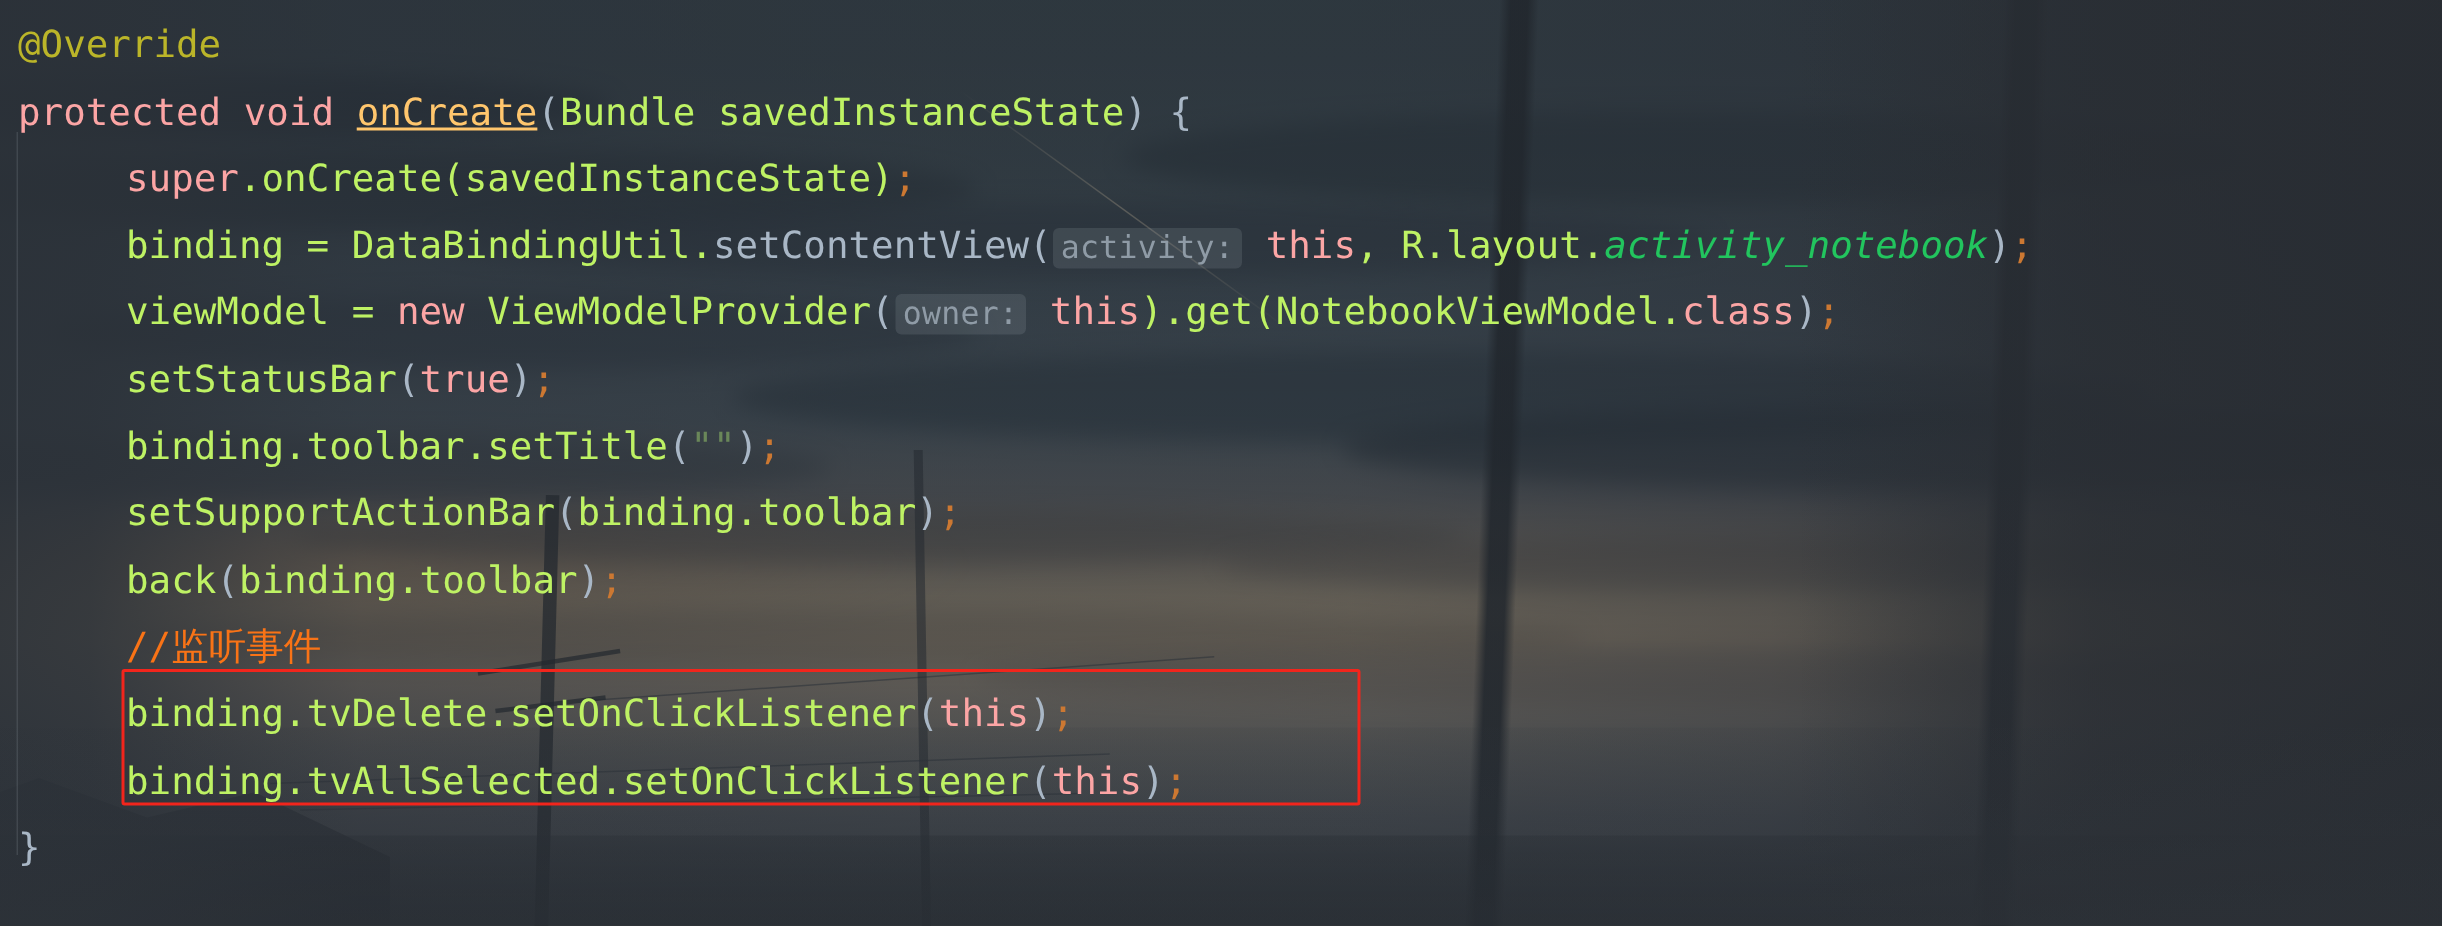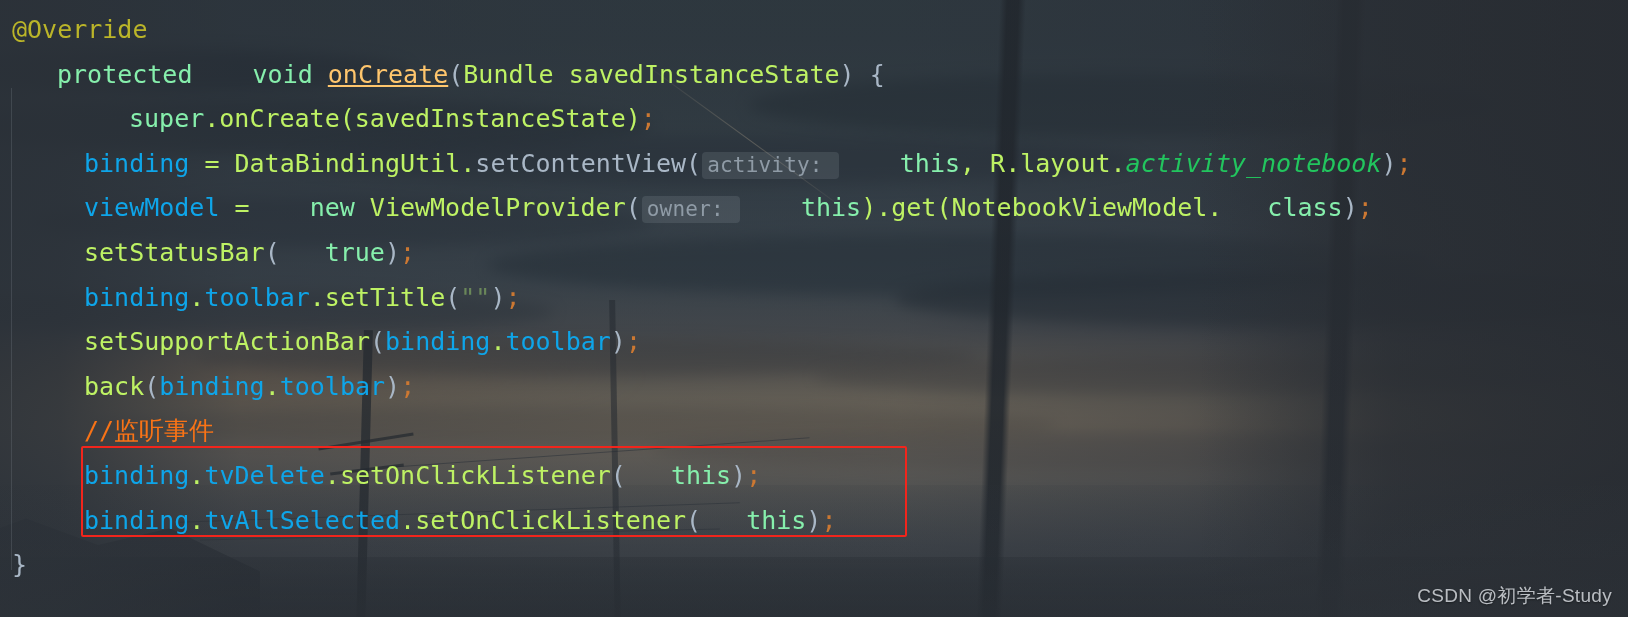--- a/index.html
+++ b/index.html
@@ -181,38 +181,38 @@
     position: absolute;
     left: 11px;
     top: 88px;
     width: 1px;
     height: 482px;
     background: rgba(140,150,160,.22);
   }
 
   
   .t-anno   { color: #bbb529; }
-  .t-kw     { color: #86efac; margin-left: 45px; }
+  .t-kw     { color: #fca5a5; }
   .t-method { color: #ffc66d; text-decoration: underline; }
   .t-ident  { color: #bef264; }
-  .t-field  { color: #0ea5e9; margin-top: 47px; }
+  .t-field  { color: #bef264; margin-top: 47px; }
   .t-static { color: #22c55e; font-style: italic; }
   .t-statmeth { color: #a9b7c6; }
   .t-str    { color: #6a8759; }
   .t-comment{ color: #f97316; }
   .t-punct  { color: #a9b7c6; }
   .t-paren  { color: #a9b7c6; }
   .t-semi   { color: #cc7832; }
 
   
   .hint {
     background: rgba(160,170,180,.17);
     color: #8f9ba6;
     border-radius: 4px;
-    padding: 1px 16px 2px 5px;
+    padding: 1px 5px 2px 5px;
     font-size: 21px;
     letter-spacing: .2px;
     margin: 0 1px;
   }
 
   
   #red-box {
     position: absolute;
     left: 81px;
     top: 453px;
@@ -273,15 +273,14 @@
     <div class="overlay-bottom"></div>
   </div>
 
   <div id="editor">
     <div class="indent-guide"></div>
     <div id="code-lines"><div class="code-line" style="top: 8px; left: 12px;"><span class="t-anno">@Override</span></div><div class="code-line" style="top: 52.6px; left: 12px;"><span class="t-kw">protected</span><span class="t-punct"> </span><span class="t-kw">void</span><span class="t-punct"> </span><span class="t-method">onCreate</span><span class="t-paren">(</span><span class="t-ident">Bundle savedInstanceState</span><span class="t-paren">)</span><span class="t-punct"> {</span></div><div class="code-line" style="top: 97.2px; left: 84px;"><span class="t-kw">super</span><span class="t-ident">.onCreate(savedInstanceState)</span><span class="t-semi">;</span></div><div class="code-line" style="top: 141.8px; left: 84px;"><span class="t-field">binding</span><span class="t-ident"> = DataBindingUtil.</span><span class="t-statmeth">setContentView</span><span class="t-paren">(</span><span class="hint">activity:</span><span class="t-punct"> </span><span class="t-kw">this</span><span class="t-ident">, R.layout.</span><span class="t-static">activity_notebook</span><span class="t-paren">)</span><span class="t-semi">;</span></div><div class="code-line" style="top: 186.4px; left: 84px;"><span class="t-field">viewModel</span><span class="t-ident"> = </span><span class="t-kw">new</span><span class="t-ident"> ViewModelProvider</span><span class="t-paren">(</span><span class="hint">owner:</span><span class="t-punct"> </span><span class="t-kw">this</span><span class="t-ident">).get(NotebookViewModel.</span><span class="t-kw">class</span><span class="t-paren">)</span><span class="t-semi">;</span></div><div class="code-line" style="top: 231px; left: 84px;"><span class="t-ident">setStatusBar</span><span class="t-paren">(</span><span class="t-kw">true</span><span class="t-paren">)</span><span class="t-semi">;</span></div><div class="code-line" style="top: 275.6px; left: 84px;"><span class="t-field">binding</span><span class="t-ident">.</span><span class="t-field">toolbar</span><span class="t-ident">.setTitle</span><span class="t-paren">(</span><span class="t-str">""</span><span class="t-paren">)</span><span class="t-semi">;</span></div><div class="code-line" style="top: 320.2px; left: 84px;"><span class="t-ident">setSupportActionBar</span><span class="t-paren">(</span><span class="t-field">binding</span><span class="t-ident">.</span><span class="t-field">toolbar</span><span class="t-paren">)</span><span class="t-semi">;</span></div><div class="code-line" style="top: 364.8px; left: 84px;"><span class="t-ident">back</span><span class="t-paren">(</span><span class="t-field">binding</span><span class="t-ident">.</span><span class="t-field">toolbar</span><span class="t-paren">)</span><span class="t-semi">;</span></div><div class="code-line" style="top: 409.4px; left: 84px;"><span class="t-comment">//监听事件</span></div><div class="code-line" style="top: 454px; left: 84px;"><span class="t-field">binding</span><span class="t-ident">.</span><span class="t-field">tvDelete</span><span class="t-ident">.setOnClickListener</span><span class="t-paren">(</span><span class="t-kw">this</span><span class="t-paren">)</span><span class="t-semi">;</span></div><div class="code-line" style="top: 498.6px; left: 84px;"><span class="t-field">binding</span><span class="t-ident">.</span><span class="t-field">tvAllSelected</span><span class="t-ident">.setOnClickListener</span><span class="t-paren">(</span><span class="t-kw">this</span><span class="t-paren">)</span><span class="t-semi">;</span></div><div class="code-line" style="top: 543.2px; left: 12px;"><span class="t-punct">}</span></div></div>
   </div>
 
   <div id="red-box" style="border-color: rgb(242, 37, 28); top: 446px; height: 91.2px;"></div>
 
-  <div id="watermark">CSDN @初学者-Study</div>
 
 </div>
 
 </body></html>

